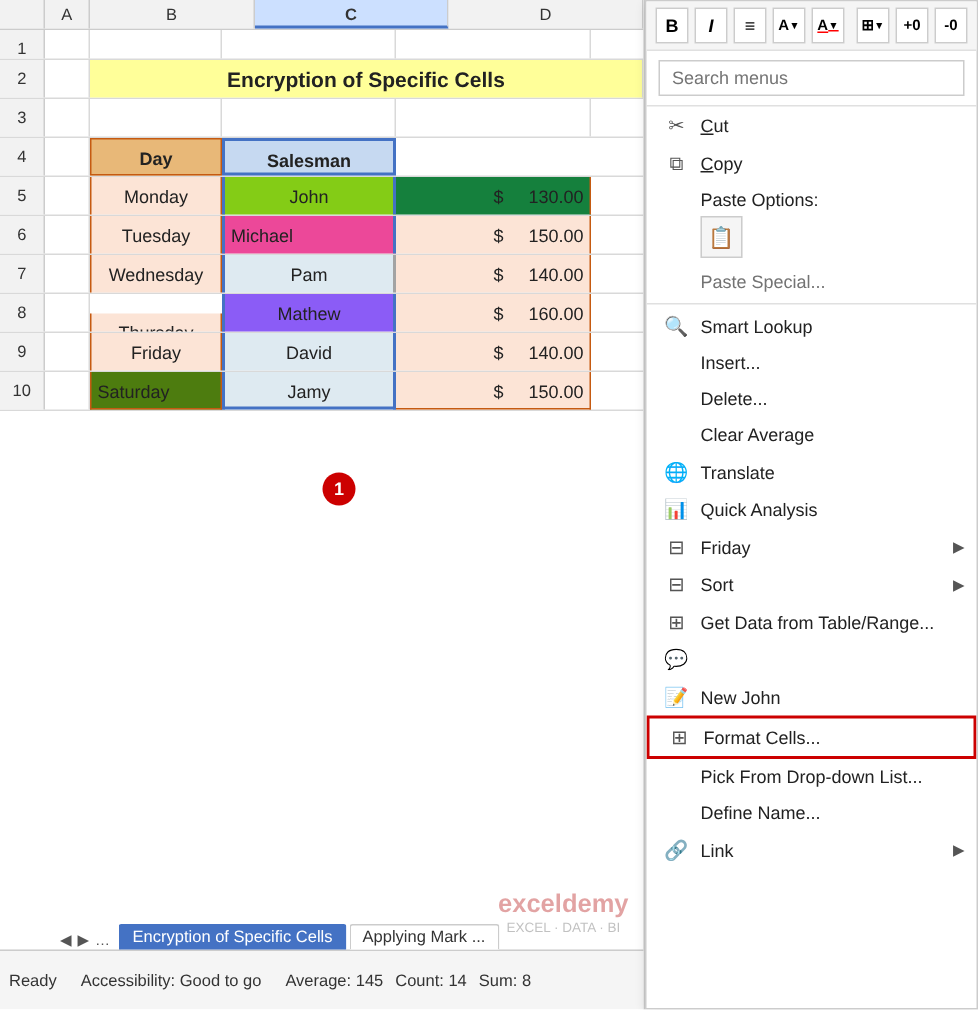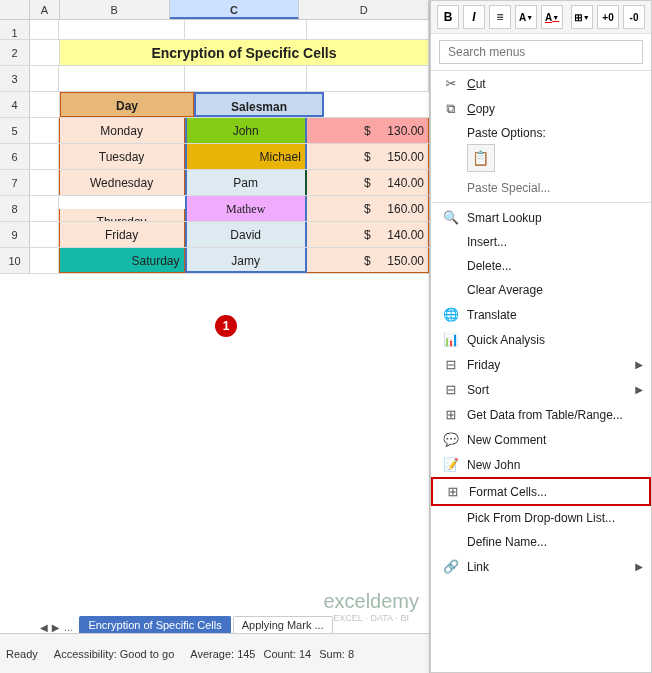--- a/index.html
+++ b/index.html
@@ -63,22 +63,22 @@
     .cell {
       border-right: 1px solid #d9d9d9;
       line-height: 26px;
       padding: 0 4px;
       font-size: 12px;
       color: #222;
       overflow: hidden;
       white-space: nowrap;
     }
     .cell-a { width: 30px; }
-    .cell-b { width: 134px; }
-    .cell-c { width: 130px; }
+    .cell-b { width: 88px; }
+    .cell-c { width: 116px; }
     .cell-d { width: 130px; }
 
     
     .row1 { height: 20px; }
 
     
     .title-row .cell-merged {
       width: 370px;
       background: #ffff99;
       text-align: center;
@@ -339,54 +339,54 @@
     <div class="cell cell-a"></div>
     <div class="cell cell-b" style="background:#e8b878;border:1px solid #c55a11;font-weight:bold;text-align:center;">Day</div>
     <div class="cell cell-c" style="background:#c6d9f1;border:2px solid #4472c4;font-weight:bold;text-align:center;">Salesman</div>
   </div>
 
   <div class="grid-row data-row">
     <div class="row-num">5</div>
     <div class="cell cell-a"></div>
     <div class="cell cell-b" style="background:#fce4d6;text-align:center;border-left:1px solid #c55a11;border-right:1px solid #c55a11;">Monday</div>
     <div class="cell cell-c" style="background:#84cc16;border-left:2px solid #4472c4;border-right:2px solid #4472c4;">John</div>
-    <div class="cell cell-d" style="background:#fca5a5;text-align:right;border-right:1px solid #c55a11;">$&nbsp;&nbsp;&nbsp;&nbsp;&nbsp;130.00</div>
+    <div class="cell cell-d" style="background:#15803d;text-align:right;border-right:1px solid #c55a11;">$&nbsp;&nbsp;&nbsp;&nbsp;&nbsp;130.00</div>
   </div>
   <div class="grid-row data-row">
     <div class="row-num">6</div>
     <div class="cell cell-a"></div>
     <div class="cell cell-b" style="background:#fce4d6;text-align:center;border-left:1px solid #c55a11;border-right:1px solid #c55a11;">Tuesday</div>
-    <div class="cell cell-c" style="background:#eab308;text-align:right;border-left:2px solid #4472c4;border-right:2px solid #4472c4;">Michael</div>
+    <div class="cell cell-c" style="background:#ec4899;text-align:left;border-left:2px solid #4472c4;border-right:2px solid #4472c4;">Michael</div>
     <div class="cell cell-d" style="background:#fce4d6;text-align:right;border-right:1px solid #c55a11;">$&nbsp;&nbsp;&nbsp;&nbsp;&nbsp;150.00</div>
   </div>
   <div class="grid-row data-row">
     <div class="row-num">7</div>
     <div class="cell cell-a"></div>
     <div class="cell cell-b" style="background:#fce4d6;text-align:center;border-left:1px solid #c55a11;border-right:1px solid #c55a11;">Wednesday</div>
-    <div class="cell cell-c" style="background:#deeaf1;text-align:center;border-left:2px solid #4472c4;border-right:2px solid #14532d;">Pam</div>
+    <div class="cell cell-c" style="background:#deeaf1;text-align:center;border-left:2px solid #4472c4;border-right:2px solid #a3a3a3;">Pam</div>
     <div class="cell cell-d" style="background:#fce4d6;text-align:right;border-right:1px solid #c55a11;">$&nbsp;&nbsp;&nbsp;&nbsp;&nbsp;140.00</div>
   </div>
   <div class="grid-row data-row">
     <div class="row-num">8</div>
     <div class="cell cell-a"></div>
     <div class="cell cell-b" style="background:#fce4d6;text-align:center;border-left:1px solid #c55a11;border-right:1px solid #c55a11;margin-top:13px;">Thursday</div>
-    <div class="cell cell-c" style="background:#f0abfc;text-align:center;border-left:2px solid #4472c4;border-right:2px solid #4472c4;font-family:Liberation Serif, serif;">Mathew</div>
+    <div class="cell cell-c" style="background:#8b5cf6;text-align:center;border-left:2px solid #4472c4;border-right:2px solid #4472c4;">Mathew</div>
     <div class="cell cell-d" style="background:#fce4d6;text-align:right;border-right:1px solid #c55a11;">$&nbsp;&nbsp;&nbsp;&nbsp;&nbsp;160.00</div>
   </div>
   <div class="grid-row data-row">
     <div class="row-num">9</div>
     <div class="cell cell-a"></div>
     <div class="cell cell-b" style="background:#fce4d6;text-align:center;border-left:1px solid #c55a11;border-right:1px solid #c55a11;">Friday</div>
     <div class="cell cell-c" style="background:#deeaf1;border-left:2px solid #4472c4;border-right:2px solid #4472c4;">David</div>
     <div class="cell cell-d" style="background:#fce4d6;text-align:right;border-right:1px solid #c55a11;">$&nbsp;&nbsp;&nbsp;&nbsp;&nbsp;140.00</div>
   </div>
   <div class="grid-row data-row last-data-row">
     <div class="row-num">10</div>
     <div class="cell cell-a"></div>
-    <div class="cell cell-b" style="background:#14b8a6;text-align:right;border-left:1px solid #c55a11;border-right:1px solid #c55a11;border-bottom:1px solid #c55a11;">Saturday</div>
+    <div class="cell cell-b" style="background:#4d7c0f;text-align:left;border-left:1px solid #c55a11;border-right:1px solid #c55a11;border-bottom:1px solid #c55a11;">Saturday</div>
     <div class="cell cell-c" style="background:#deeaf1;text-align:center;border-left:2px solid #4472c4;border-right:2px solid #4472c4;border-bottom:2px solid #4472c4;">Jamy</div>
     <div class="cell cell-d" style="background:#fce4d6;text-align:right;border-right:1px solid #c55a11;border-bottom:1px solid #c55a11;">$&nbsp;&nbsp;&nbsp;&nbsp;&nbsp;150.00</div>
   </div>
 
   <div class="badge badge-1">1</div>
 
   <div class="bottom-bar">
     <span>Ready</span>
     <span style="margin-left:8px;">Accessibility: Good to go</span>
     <span style="margin-left:8px;">Average: 145</span>
@@ -398,21 +398,21 @@
     <div style="display:flex;align-items:center;gap:4px;margin-right:4px;">
       <span style="font-size:10px;color:#555;">◀</span>
       <span style="font-size:10px;color:#555;">▶</span>
       <span style="font-size:10px;color:#555;">…</span>
     </div>
     <div class="sheet-tab active">Encryption of Specific Cells</div>
     <div class="sheet-tab">Applying Mark ...</div>
   </div>
 
   <div style="position:absolute;bottom:50px;right:10px;text-align:center;opacity:0.4;">
-    <div style="font-size:20px;font-weight:normal;color:#14532d;">exceldemy</div>
+    <div style="font-size:17px;font-weight:bold;color:#b91c1c;">exceldemy</div>
     <div style="font-size:9px;color:#666;">EXCEL · DATA · BI</div>
   </div>
 </div>
 
 <div class="context-menu">
 
   <div class="cm-toolbar">
     <button class="cm-toolbar-btn bold">B</button>
     <button class="cm-toolbar-btn italic">
         <i>I</i>
@@ -495,21 +495,20 @@
       <span class="cm-arrow">▶</span>
     </div>
 
     <div class="cm-item">
       <span class="cm-icon">⊞</span>
       <span class="cm-item-label">Get Data from Table/Range...</span>
     </div>
 
     <div class="cm-item">
       <span class="cm-icon">💬</span>
-      <span class="cm-item-label">New Comment</span>
     </div>
 
     <div class="cm-item">
       <span class="cm-icon">📝</span>
       <span class="cm-item-label">New John</span>
     </div>
 
     <div class="cm-item" style="border:2px solid #c00;background:#fff;">
       <span class="cm-icon">⊞</span>
       <span class="cm-item-label">Format Cells...</span>

